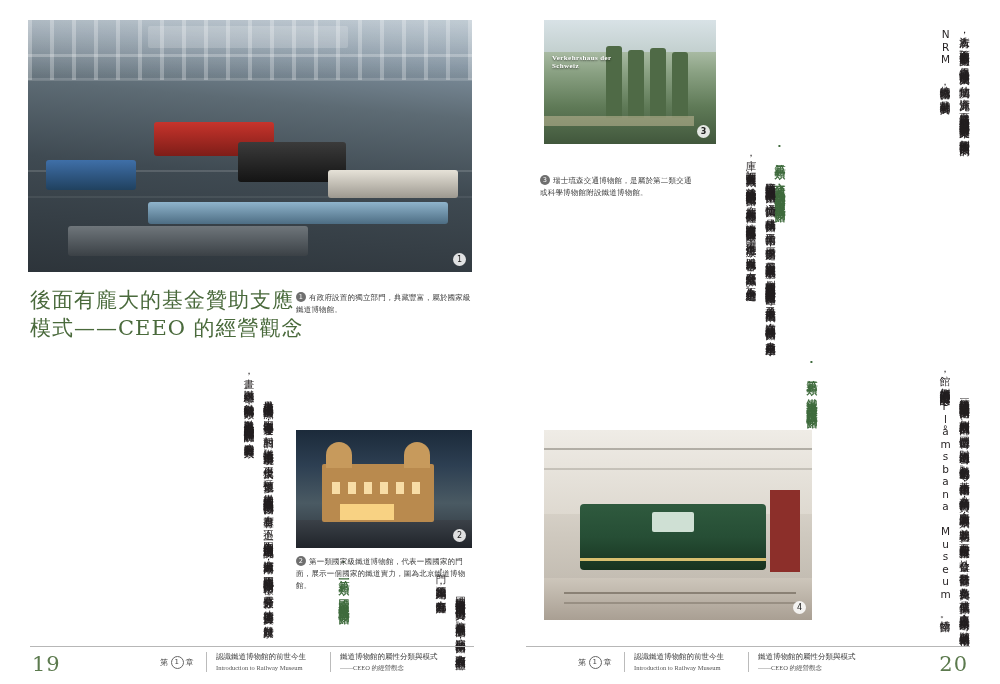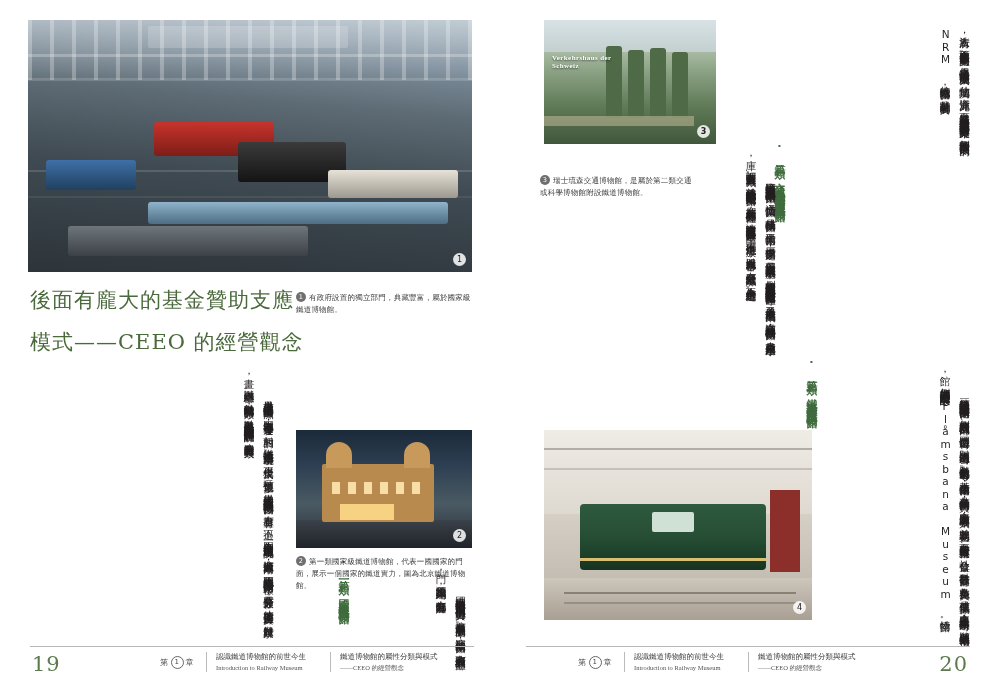--- a/index.html
+++ b/index.html
@@ -125,21 +125,21 @@
 
   
   .headline {
     position: absolute;
     color: #4a6a3c;
     font-size: 21px;
     line-height: 1.35;
     font-family: "DejaVu Serif", "Liberation Serif", serif;
     letter-spacing: 1px;
   }
-  .headline .l2 { display:block;margin-top:14px; }
+  .headline .l2 { display:block; }
 
   
   .bodycol {
     position: absolute;
     writing-mode: vertical-rl;
     text-orientation: upright;
     font-size: 10.5px;
     line-height: 1.85;
     letter-spacing: .5px;
     color: #231f20;

